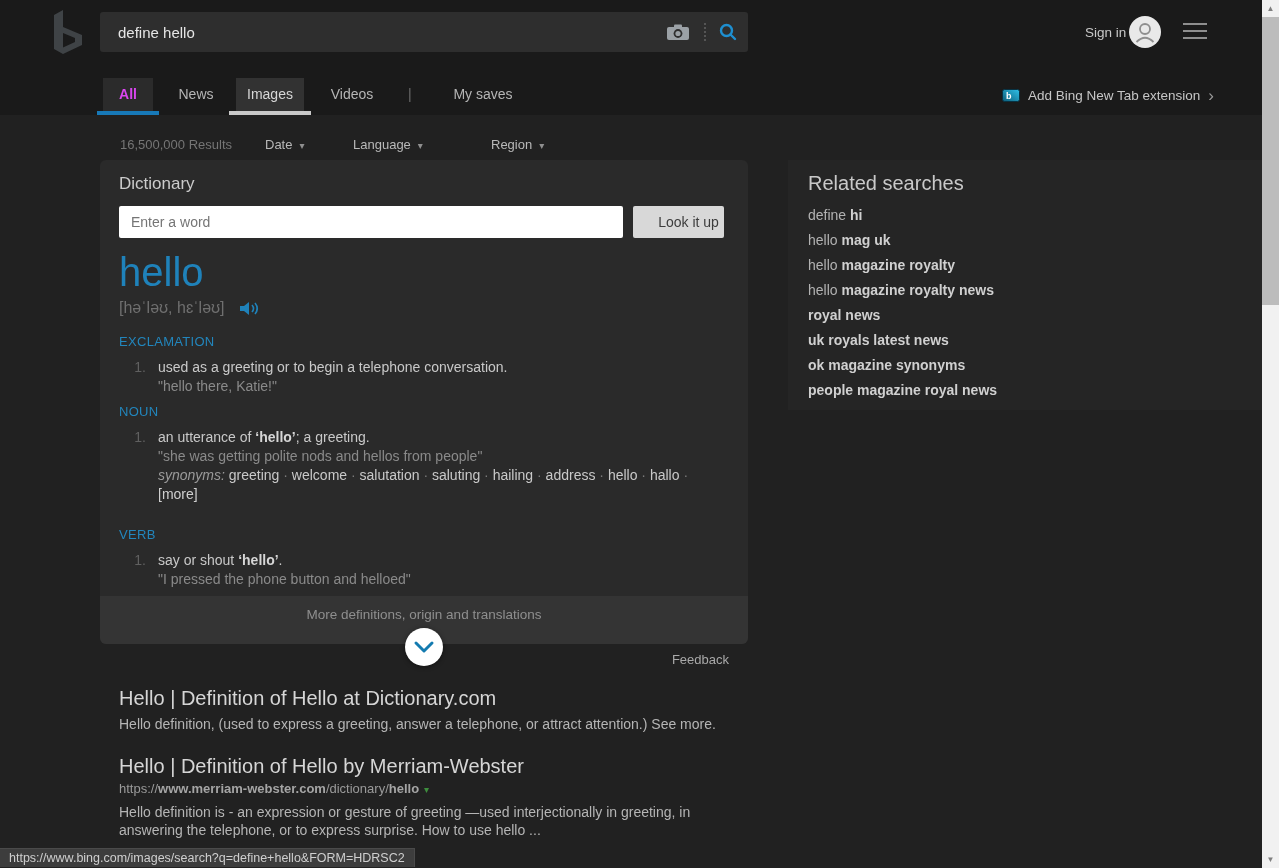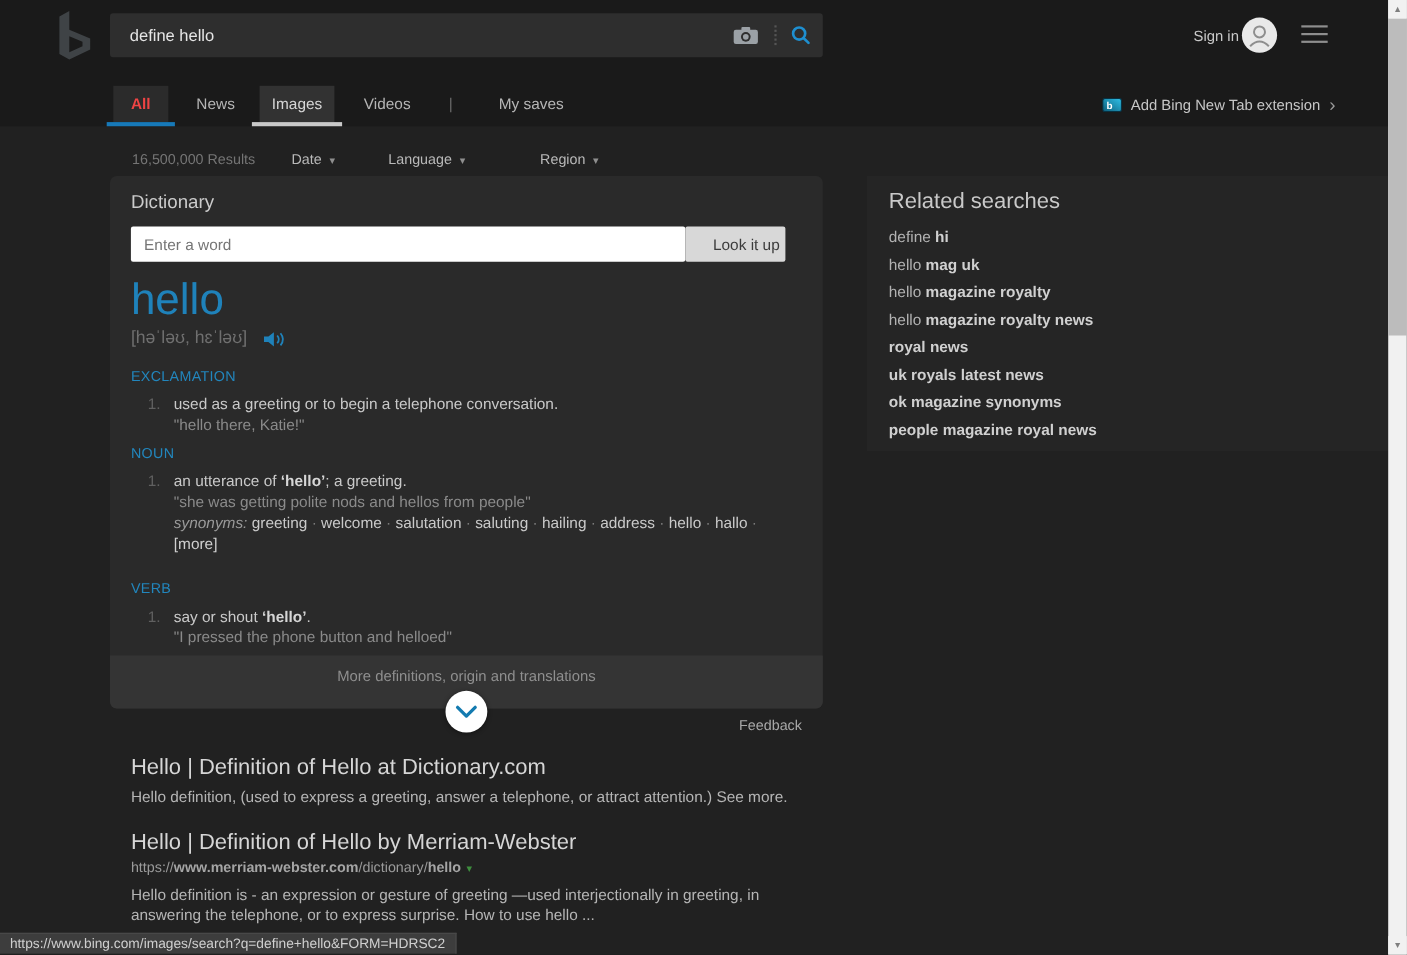--- a/index.html
+++ b/index.html
@@ -15,21 +15,21 @@
   .cam { margin-right:14px; }
   .dotted-sep { height:18px; border-left:2px dotted #555; margin-right:12px; }
   .mag { margin-right:10px; }
   .signin { position:absolute; left:1085px; top:25px; font-size:13.5px; color:#c9c9c9; cursor:pointer; }
   .avatar { position:absolute; left:1129px; top:16px; width:32px; height:32px; border-radius:50%; background:#e9e9e9; display:flex; align-items:center; justify-content:center; cursor:pointer; }
   .hamburger { position:absolute; left:1183px; top:23px; width:24px; cursor:pointer; }
   .hamburger div { height:2px; background:#8e8e8e; margin-bottom:5px; }
 
   
   .tab { position:absolute; top:78px; height:33px; line-height:33px; text-align:center; font-size:14px; color:#b5b5b5; cursor:pointer; }
-  .tab.active { color:#ef4444; font-weight:bold; background:#2b2b2b; }
+  .tab.active { color:#d946ef; font-weight:bold; background:#2b2b2b; }
   .tab.active::after { content:""; position:absolute; left:-6px; right:-6px; bottom:-4px; height:4px; background:#1779b8; }
   .tab.hovered { color:#d6d6d6; background:#323232; }
   .tab.hovered::after { content:""; position:absolute; left:-7px; right:-7px; bottom:-4px; height:4px; background:#c9c9c9; }
   .t-all{left:103px;width:50px;} .t-news{left:166px;width:60px;} .t-images{left:236px;width:68px;}
   .t-videos{left:318px;width:68px;} .t-saves{left:440px;width:86px;}
   .tab-pipe { position:absolute; left:408px; top:78px; height:33px; line-height:33px; color:#6a6a6a; font-size:14px; }
   .promo { position:absolute; right:48px; top:82px; height:26px; display:flex; align-items:center; gap:8px; cursor:pointer; }
   .promo-label { font-size:13.5px; color:#c6c6c6; }
   .promo-chev { color:#9a9a9a; font-size:17px; line-height:1; }
 
@@ -37,21 +37,21 @@
   .content { position:absolute; top:115px; left:0; width:1262px; height:753px; background:#212121; }
   .results-count { position:absolute; left:120px; top:22px; font-size:13px; color:#757575; }
   .dropdown { position:absolute; top:22px; font-size:13px; color:#b9b9b9; cursor:pointer; }
   .dropdown .caret { color:#8f8f8f; font-size:10px; margin-left:7px; }
   .dd-date{left:265px;} .dd-lang{left:353px;} .dd-region{left:491px;}
 
   
   .dict-card { position:absolute; left:100px; top:45px; width:648px; height:484px; background:#2a2a2a; border-radius:6px; }
   .dict-inner { padding:14px 24px 0 19px; }
   .dict-title { font-size:17px; color:#cbcbcb; }
-  .lookup-row { margin-top:12px; display:flex; }
+  .lookup-row { margin-top:12px; display:flex; gap:10px; }
   .lookup-row input { width:504px; height:32px; background:#fff; border:none; outline:none; border-radius:2px; padding:0 12px; font-size:14px; color:#333; font-family:"Liberation Sans", sans-serif; }
   .lookup-row input::placeholder { color:#757575; }
   .lookup-btn { width:91px; height:32px; background:#d8d8d8; color:#3c3c3c; border:none; border-radius:2px; font-size:14px; cursor:pointer; font-family:"Liberation Sans", sans-serif;padding-left:20px; }
   .headword { margin-top:12px; font-size:40px; line-height:44px; font-weight:400; color:#1f82ba; }
   .pron-row { margin-top:5px; display:flex; align-items:center; gap:14px; }
   .pron { font-size:16px; color:#6f6f6f; }
   .pos { margin-top:17px; font-size:13px; color:#2286bd; letter-spacing:.3px; }
   .pos.gap-lg { margin-top:8px; }
   .pos.gap-xl { margin-top:23px; }
   .entry { display:flex; margin-top:9px; }

